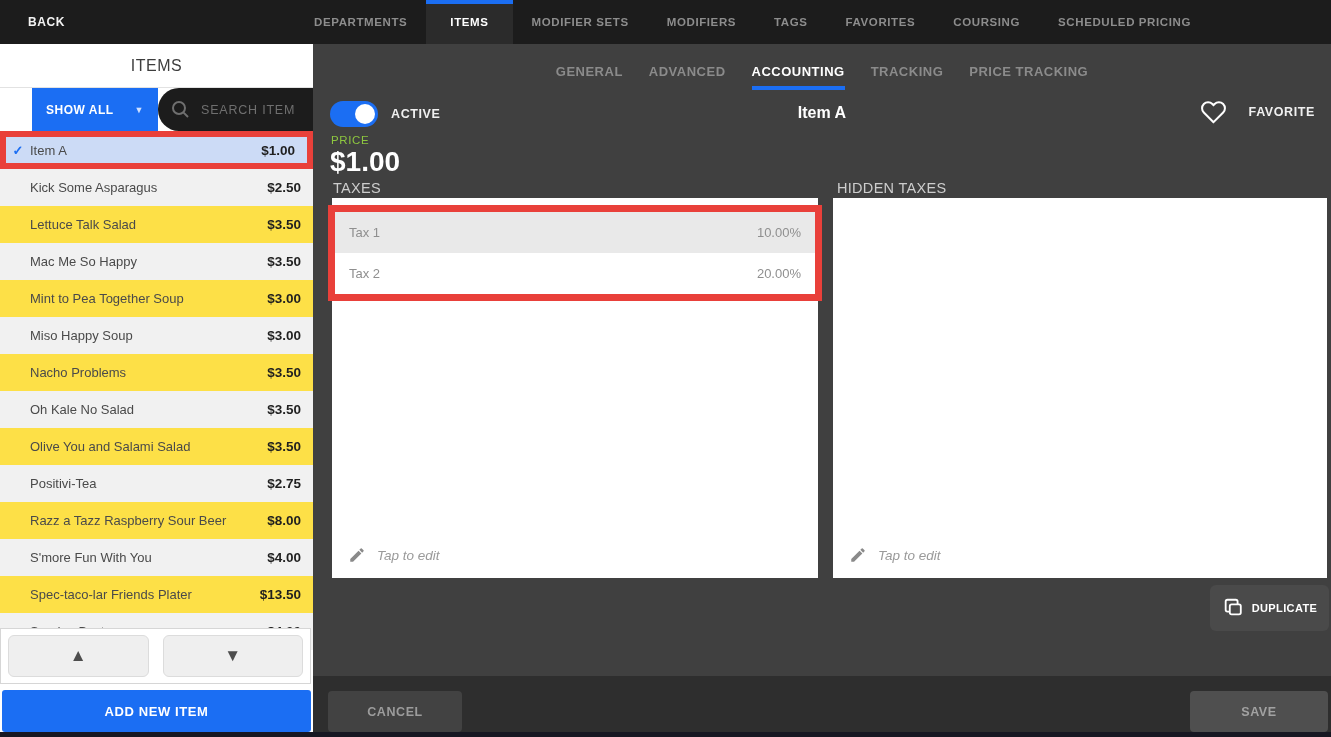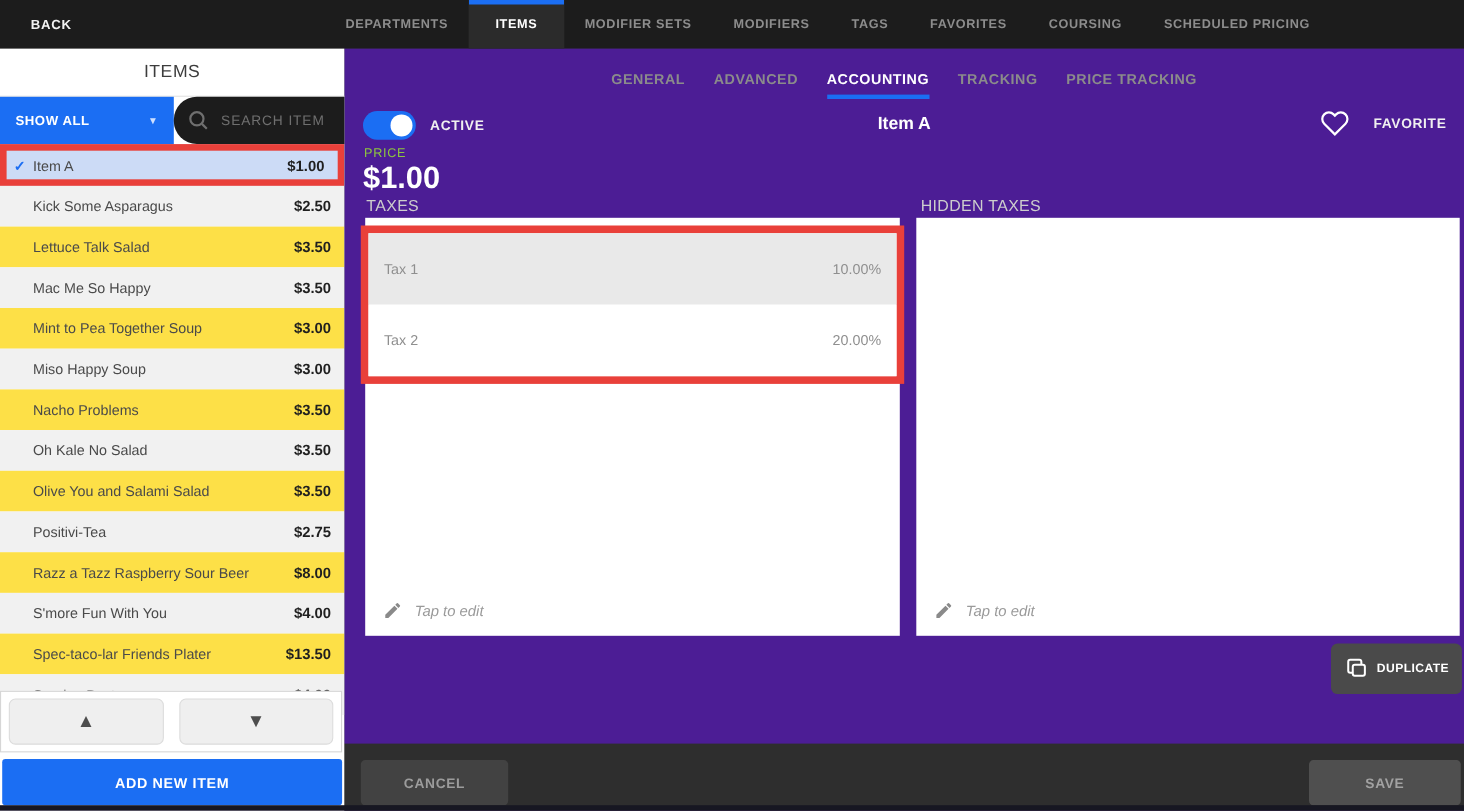--- a/index.html
+++ b/index.html
@@ -10,60 +10,60 @@
   }
   
   .topbar{position:absolute;left:0;top:0;width:100%;height:44px;background:#1c1c1c;display:flex;align-items:stretch;z-index:30;gap:44px;}
   .back-btn{display:flex;align-items:center;padding:0 28px;color:#f2f2f2;font-size:12px;font-weight:bold;letter-spacing:.6px;cursor:pointer;background:none;border:none;font-family:inherit;}
   .top-tabs{display:flex;align-items:stretch;margin-left:158px;}
   .top-tab{display:flex;align-items:center;padding:0 19px;color:#8d8d8d;font-size:11.5px;font-weight:bold;letter-spacing:.6px;cursor:pointer;}
   .top-tab.active{background:#2b2b2b;color:#ffffff;box-shadow:inset 0 4px 0 0 var(--accent_blue);padding:0 24px;}
   
   .sidebar{position:absolute;left:0;top:44px;width:313px;height:693px;background:#ffffff;z-index:10;}
   .sidebar-header{height:43px;display:flex;align-items:center;justify-content:center;border-bottom:1px solid #e2e2e2;font-size:16px;color:#3d3d3d;letter-spacing:.5px;}
-  .filter-row{height:43px;display:flex;}
+  .filter-row{height:43px;display:flex;padding-left:32px;}
   .showall-btn{width:158px;background:var(--accent_blue);color:#fff;border:none;font-family:inherit;font-size:12px;font-weight:bold;letter-spacing:.5px;display:flex;align-items:center;justify-content:space-between;padding:0 14px;cursor:pointer;}
   .showall-caret{font-size:9px;color:#cfe0ff;}
   .search-pill{flex:1;background:#1c1c1c;border-radius:21px 0 0 21px;display:flex;align-items:center;padding-left:13px;}
   .search-pill svg{flex:0 0 auto;}
   .search-input{background:transparent;border:none;outline:none;color:#cfcfcf;font-family:inherit;font-size:12.5px;letter-spacing:.8px;width:110px;margin-left:9px;}
   .search-input::placeholder{color:#6f6f6f;}
   .item-list{position:absolute;left:0;top:87px;width:313px;height:540px;overflow:hidden;}
   .item-row{height:37px;display:flex;align-items:center;background:#fde047;box-sizing:border-box;cursor:pointer;}
   .item-row:nth-child(even){background:#f1f1f1;}
   .item-row .check{width:30px;text-align:center;color:var(--accent_blue);font-size:13px;font-weight:bold;}
   .item-row .iname{flex:1;font-size:13px;color:#4a4a4a;}
   .item-row .iprice{font-size:13.5px;font-weight:bold;color:#1f1f1f;padding-right:12px;}
   .item-row.selected{background:#ccdbf6;border:6px solid var(--highlight_red);height:38px;}
   .item-row.selected .check{width:24px;}
   .scroll-box{position:absolute;left:0;top:584px;width:311px;height:56px;background:#fff;border:1px solid #d6d6d6;box-sizing:border-box;display:flex;z-index:5;}
   .scroll-btn{flex:1;margin:6px 7px;background:#efefef;border:1px solid #dcdcdc;border-radius:6px;display:flex;align-items:center;justify-content:center;color:#4d4d4d;font-size:17px;cursor:pointer;}
   .add-item-btn{position:absolute;left:2px;top:646px;width:309px;height:42px;background:var(--accent_blue);border:none;border-radius:3px;color:#fff;font-family:inherit;font-size:13px;font-weight:bold;letter-spacing:.6px;cursor:pointer;z-index:6;}
   
-  .main{position:absolute;left:313px;top:44px;width:1018px;height:632px;background:#4c1d95;}
+  .main{position:absolute;left:313px;top:44px;width:1018px;height:632px;background:#404040;}
   .detail-tabs{position:absolute;left:0;top:20px;width:100%;display:flex;justify-content:center;gap:26px;}
   .detail-tab{color:#8b8b8b;font-size:13px;font-weight:bold;letter-spacing:.5px;padding-bottom:7px;cursor:pointer;border-bottom:4px solid transparent;}
   .detail-tab.active{color:#ffffff;border-bottom-color:var(--accent_blue);}
   .active-row{position:absolute;left:17px;top:57px;display:flex;align-items:center;gap:13px;}
   .toggle{width:48px;height:26px;border-radius:13px;background:var(--accent_blue);position:relative;cursor:pointer;}
   .toggle .knob{position:absolute;right:3px;top:3px;width:20px;height:20px;border-radius:50%;background:#fff;}
   .active-label{color:#f0f0f0;font-size:12.5px;font-weight:bold;letter-spacing:.6px;}
   .item-title{position:absolute;left:0;top:60px;width:100%;text-align:center;color:#fff;font-size:16px;font-weight:bold;}
   .favorite{position:absolute;right:16px;top:55px;display:flex;align-items:center;gap:8px;cursor:pointer;}
   .favorite-label{color:#f0f0f0;font-size:12.5px;font-weight:bold;letter-spacing:.6px;margin-left:14px;}
   .price-label{position:absolute;left:18px;top:90px;color:var(--price_green);font-size:11.5px;font-weight:normal;letter-spacing:.6px;}
   .price-value{position:absolute;left:17px;top:102px;color:#fff;font-size:28px;font-weight:bold;}
   .panel-label{position:absolute;top:136px;color:#cdcdcd;font-size:14.5px;letter-spacing:.3px;}
   .taxes-label{left:20px;}
   .hidden-label{left:524px;}
   .panel{position:absolute;top:154px;height:380px;background:#fff;}
   .taxes-panel{left:19px;width:486px;}
   .hidden-panel{left:520px;width:494px;}
   .tax-rows{position:absolute;left:-4px;right:-4px;top:7px;border:7px solid var(--highlight_red);}
-  .tax-row{height:33px;display:flex;align-items:center;justify-content:space-between;padding:16px 14px;background:#fff;}
+  .tax-row{height:33px;display:flex;align-items:center;justify-content:space-between;padding:4px 14px;background:#fff;}
   .tax-row:first-child{background:#e9e9e9;}
   .tax-name,.tax-rate{color:#8f8f8f;font-size:13px;}
   .tap-edit{position:absolute;left:16px;bottom:14px;display:flex;align-items:center;gap:11px;cursor:pointer;}
   .tap-edit-text{color:#9a9a9a;font-size:13.5px;font-style:italic;}
   .duplicate-btn{position:absolute;right:2px;top:541px;width:119px;height:46px;background:#4a4a4a;border:none;border-radius:6px;display:flex;align-items:center;justify-content:center;gap:8px;color:#fff;font-family:inherit;font-size:11px;font-weight:bold;letter-spacing:.4px;cursor:pointer;}
   .cancel-btn{position:absolute;left:15px;top:647px;width:134px;height:41px;background:#424242;border:none;border-radius:4px;color:#9c9c9c;font-family:inherit;font-size:12.5px;font-weight:bold;letter-spacing:.6px;cursor:pointer;}
   .save-btn{position:absolute;right:3px;top:647px;width:138px;height:41px;background:#4f4f4f;border:none;border-radius:4px;color:#a2a2a2;font-family:inherit;font-size:12.5px;font-weight:bold;letter-spacing:.6px;cursor:pointer;}
   .bottom-strip{position:absolute;left:0;bottom:0;width:100%;height:5px;background:#171722;z-index:40;}
 </style>
 </head>

